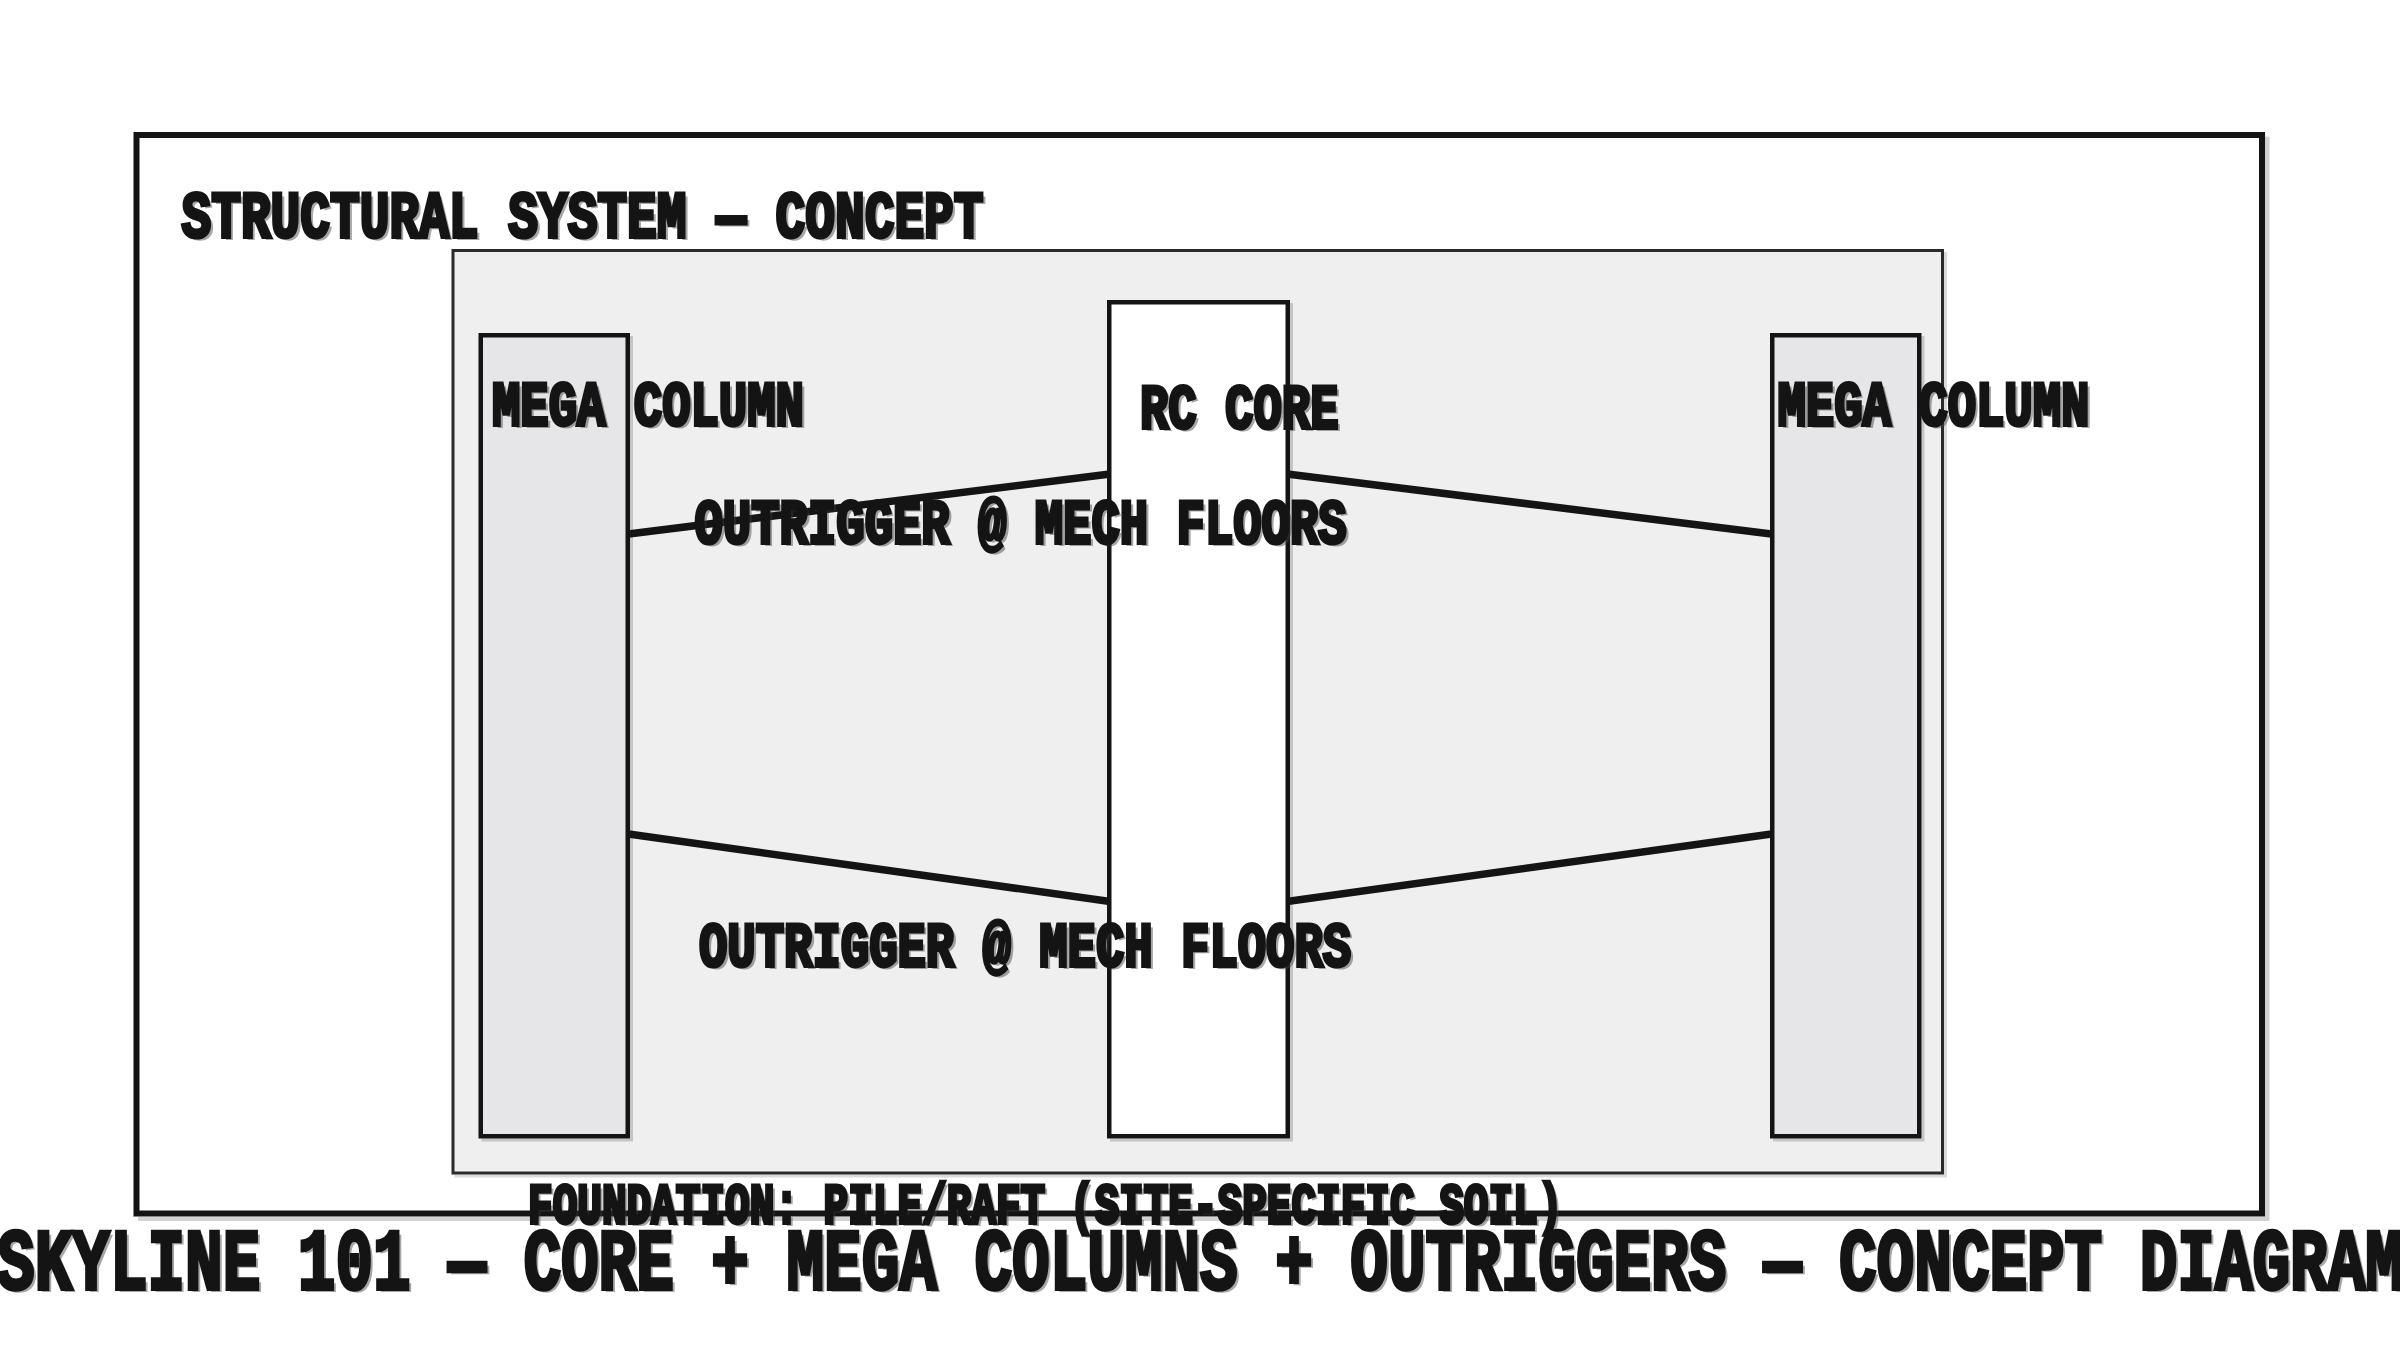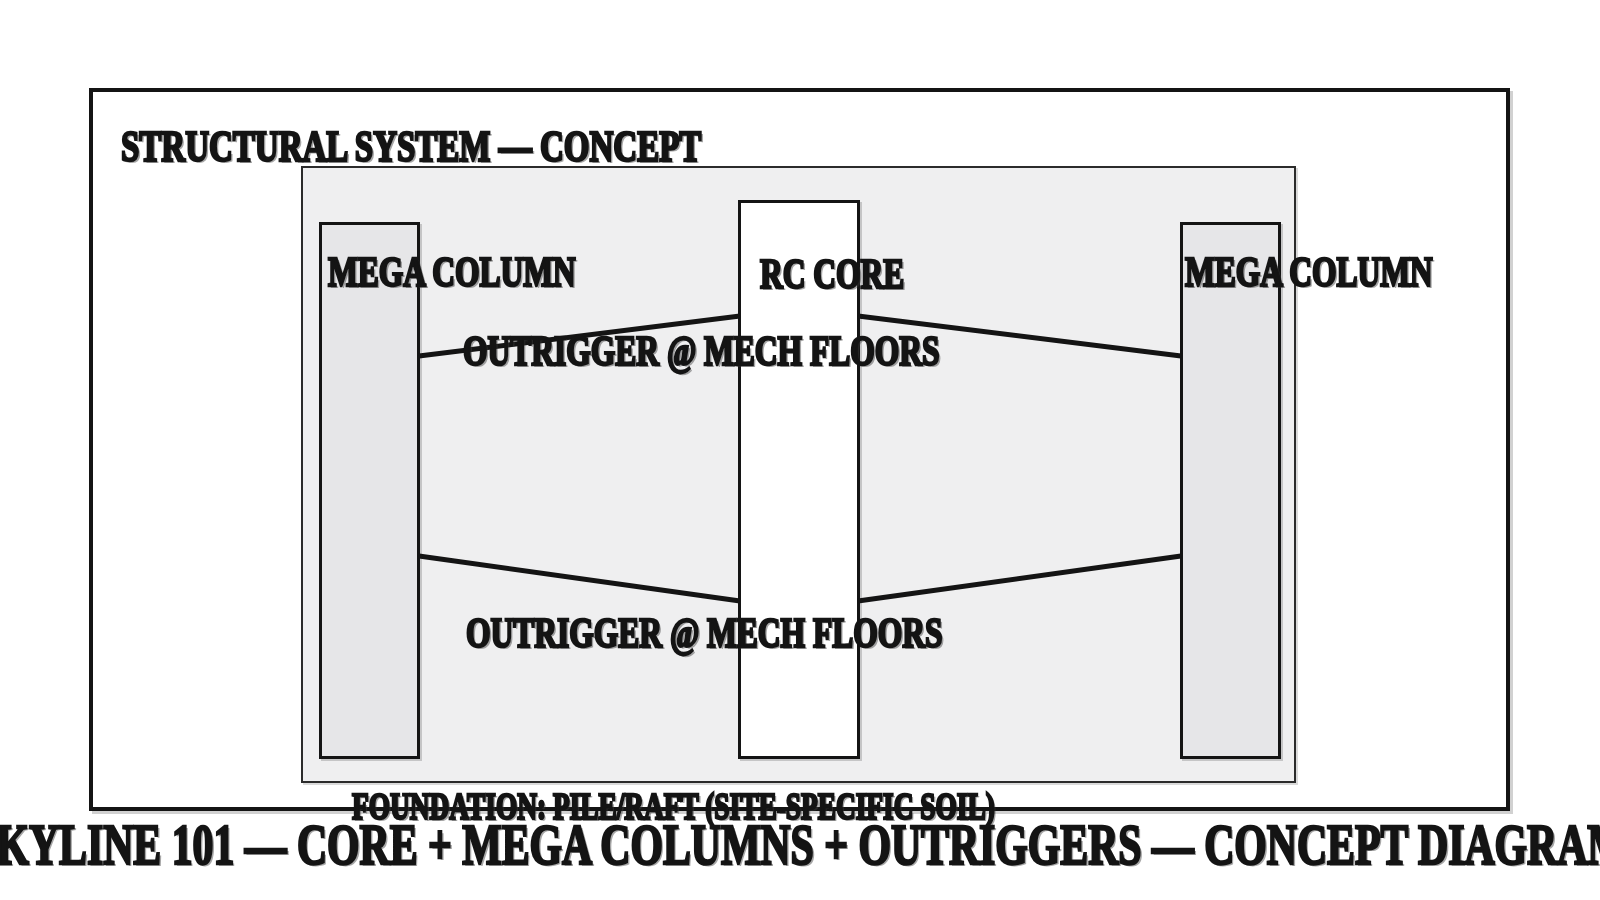--- a/index.html
+++ b/index.html
@@ -3,21 +3,21 @@
 <meta charset="utf-8">
 <style>
   :root{
     --ink:#141414; --panel-fill:#efeff0; --column-fill:#e6e6e8;
     --core-fill:#ffffff; --background:#ffffff;
   }
   html,body{margin:0;padding:0;background:var(--background);}
   .stage{
     position:relative;width:1600px;height:900px;overflow:hidden;
     background:var(--background);
-    font-family:Liberation Serif, serif;
+    font-family:Liberation Mono, monospace;
   }
   .outer-frame{
     position:absolute;left:89px;top:88px;width:1413px;height:715px;
     border:4px solid var(--ink);background:transparent;
     box-shadow:3px 3px 0 rgba(70,70,70,.25);
   }
   .panel{
     position:absolute;left:301px;top:166px;width:991px;height:613px;
     background:var(--panel-fill);border:2px solid #2b2b2b;
     box-shadow:2px 2px 0 rgba(70,70,70,.2);

